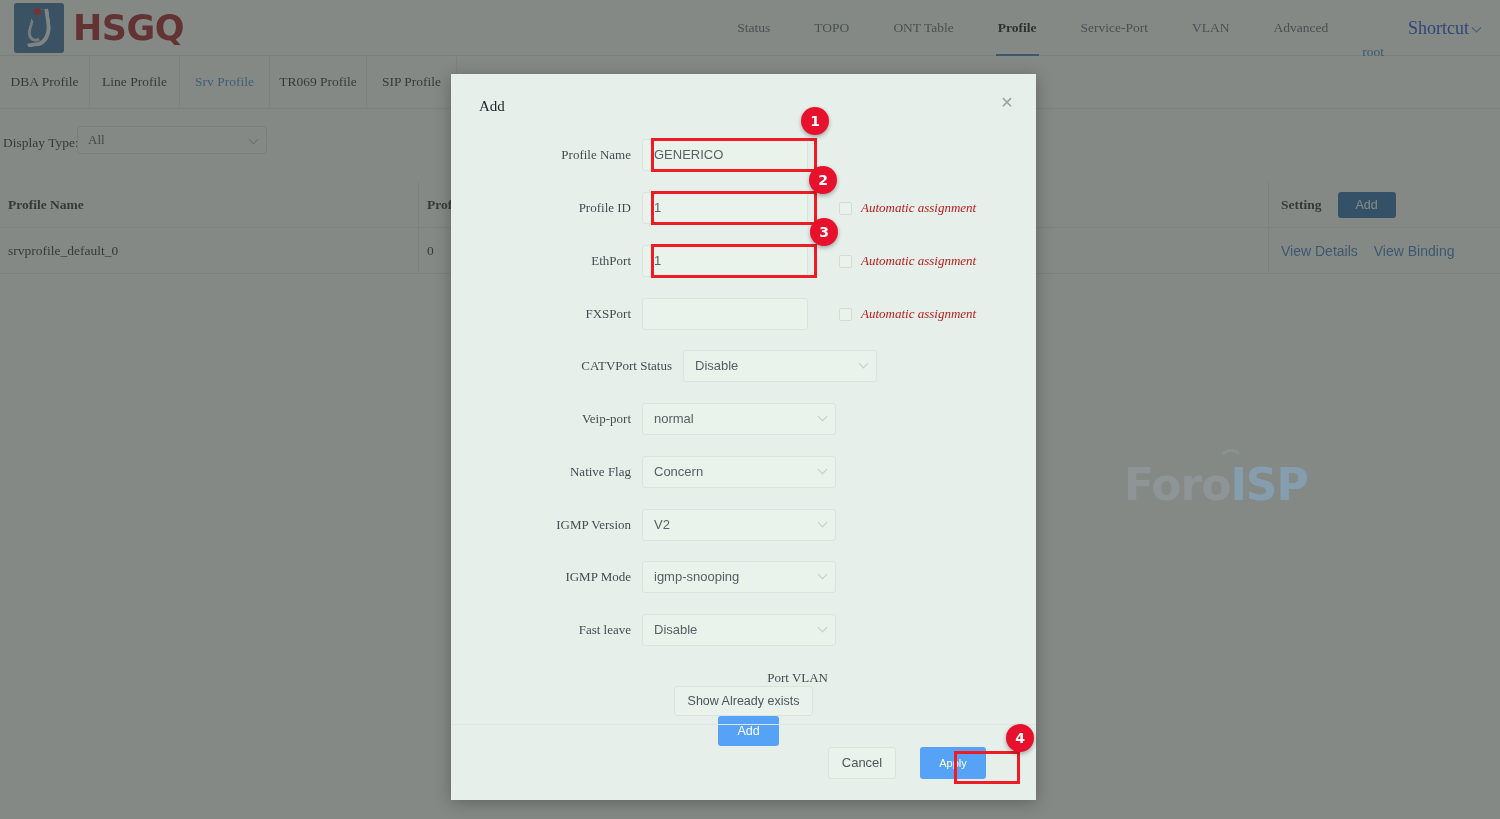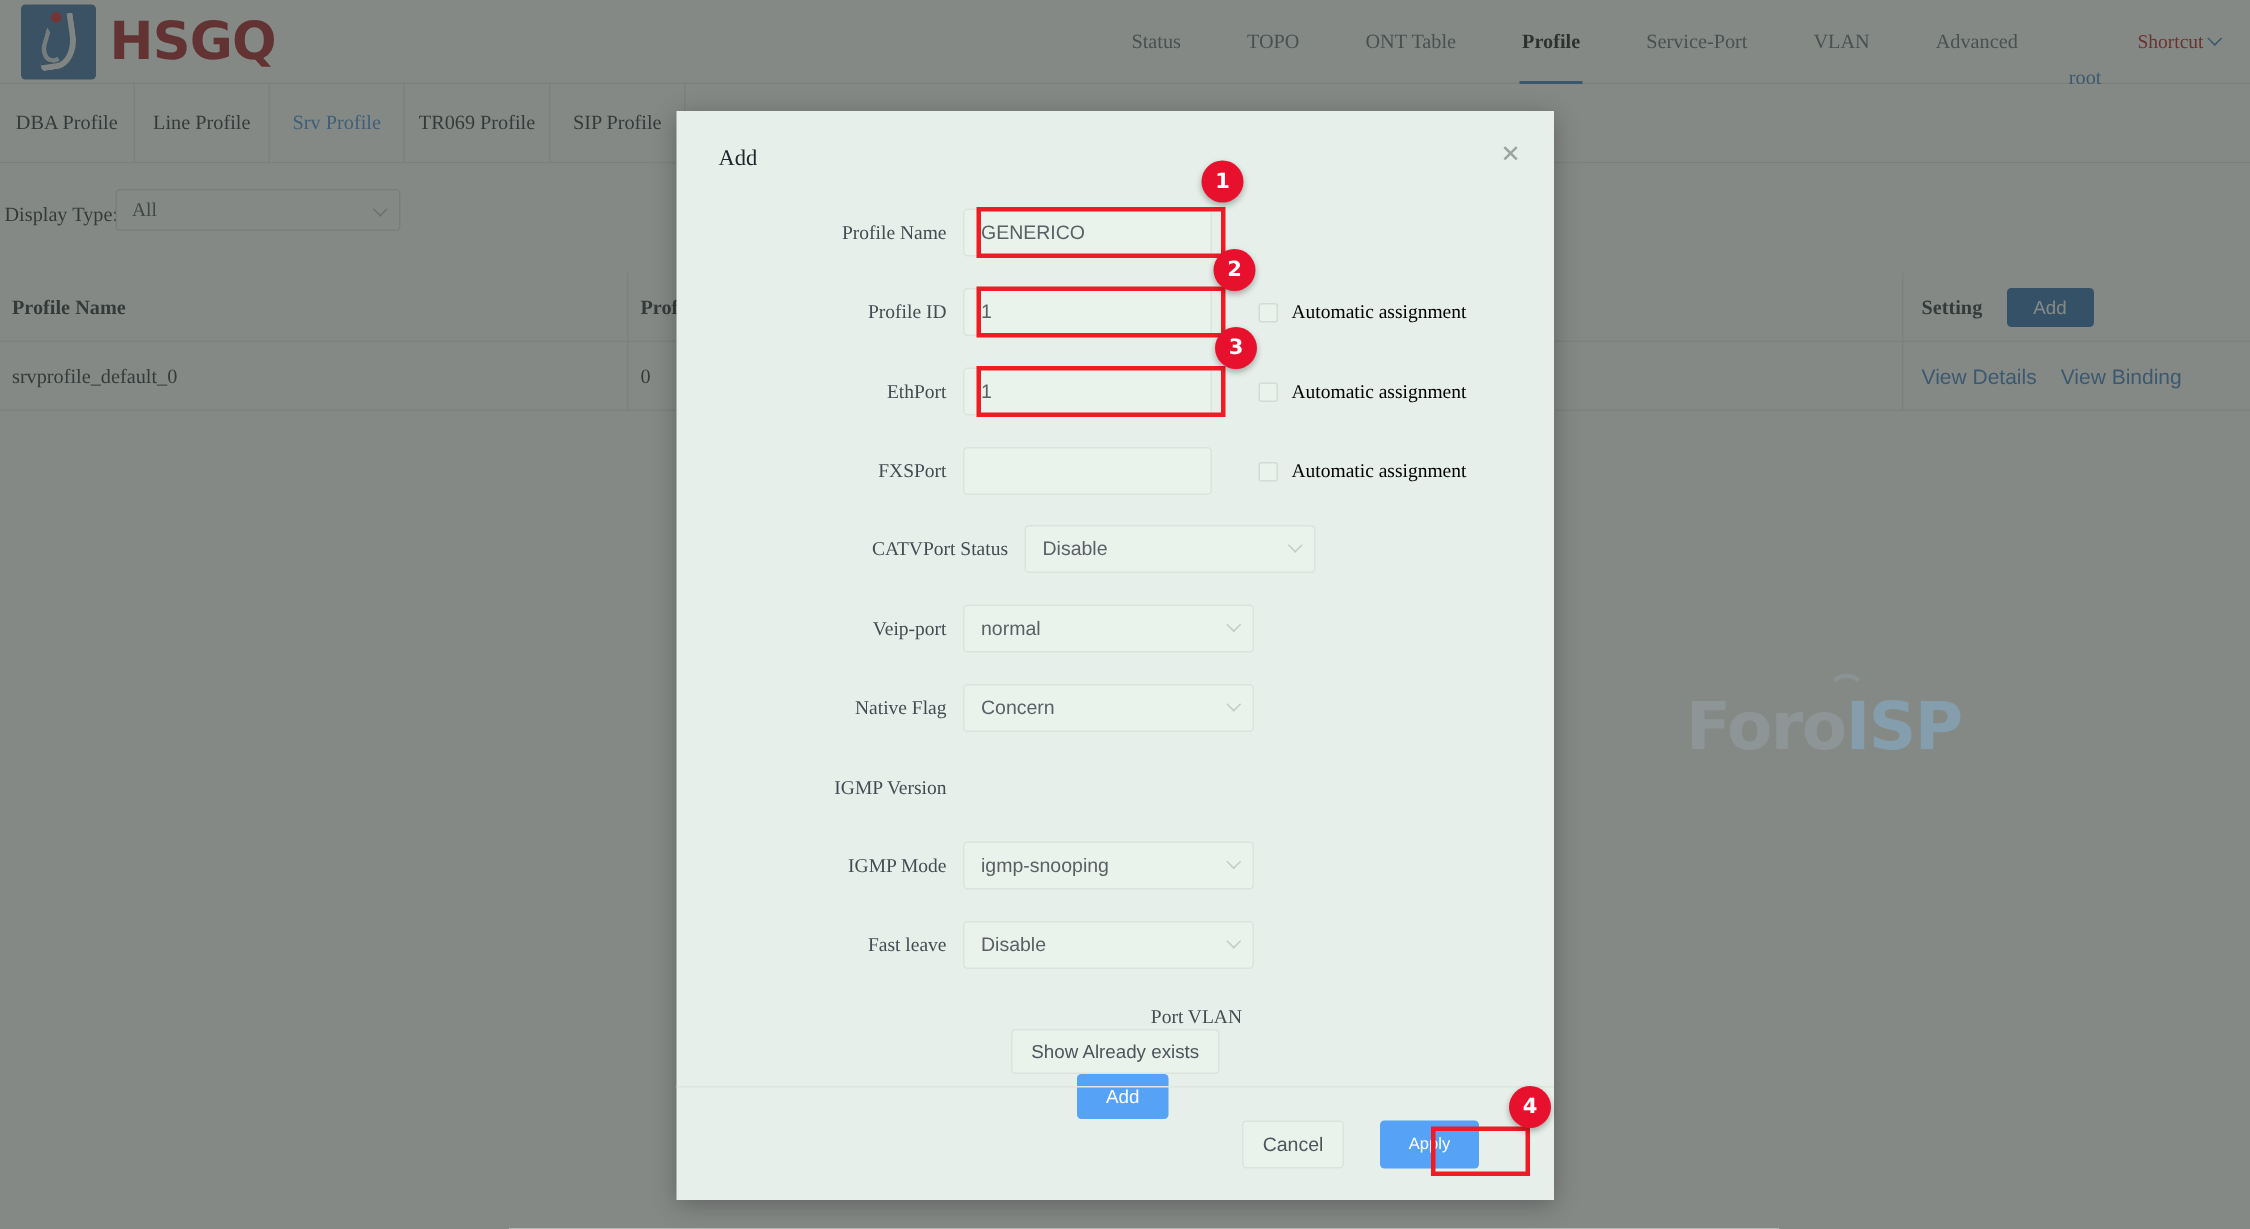--- a/index.html
+++ b/index.html
@@ -76,21 +76,21 @@
     cursor: pointer;
     white-space: nowrap;
   }
   .nav-item.active { color: #1a1a1a; font-weight: bold; }
   .nav-item.active::after {
     content: ""; position: absolute;
     left: 20px; right: 20px; bottom: 0; height: 2px;
     background: #3f7fc1;
   }
   .nav-user { font-size: 13.5px; color: #3f7fc1; padding: 0 12px; cursor: pointer; margin-top: 47px; }
-  .nav-shortcut { font-size: 13px; color: #b91c1c; padding: 0 8px 0 12px; cursor: pointer; }
+  .nav-shortcut { font-size: 18px; color: #1d4ed8; padding: 0 8px 0 12px; cursor: pointer; }
   .caret {
     display: inline-block; width: 7px; height: 7px;
     border-right: 1.5px solid #3f7fc1; border-bottom: 1.5px solid #3f7fc1;
     transform: rotate(45deg) translate(-2px,-2px);
     margin-left: 4px;
   }
 
   
   .tabstrip {
     position: absolute; left: 0; top: 56px; width: 1500px; height: 53px;
@@ -219,21 +219,21 @@
   .chk-wrap {
     display: flex; align-items: center; gap: 9px;
     margin-left: 31px;
   }
   .chkbox {
     width: 13px; height: 13px;
     border: 1px solid #d3dbd6; border-radius: 2px;
     background: #eaf2ec;
     cursor: pointer;
   }
-  .chk-label { font-size: 13px; color: #000000; }
+  .chk-label { font-size: 13px; color: #b91c1c; font-style: italic; }
 
   .btn-ghost {
     height: 30px;
     border: 1px solid #dbe3de; border-radius: 3px;
     background: #eaf2ec;
     font-size: 12.5px; color: #4d555b;
     padding: 0 13px; line-height: 28px;
     cursor: pointer;
     font-family: "Liberation Sans", sans-serif;
   }
@@ -434,20 +434,24 @@
   <div class="frow" style="top:385px;">
     <div class="flabel">Native Flag</div>
     <div class="fselect">
       <span>Concern</span>
       <span class="sel-caret"></span>
     </div>
   </div>
 
   <div class="frow" style="top:438px;">
     <div class="flabel">IGMP Version</div>
+    <div class="fselect">
+      <span>V2</span>
+      <span class="sel-caret"></span>
+    </div>
   </div>
 
   <div class="frow" style="top:490px;">
     <div class="flabel">IGMP Mode</div>
     <div class="fselect">
       <span>igmp-snooping</span>
       <span class="sel-caret"></span>
     </div>
   </div>
 

